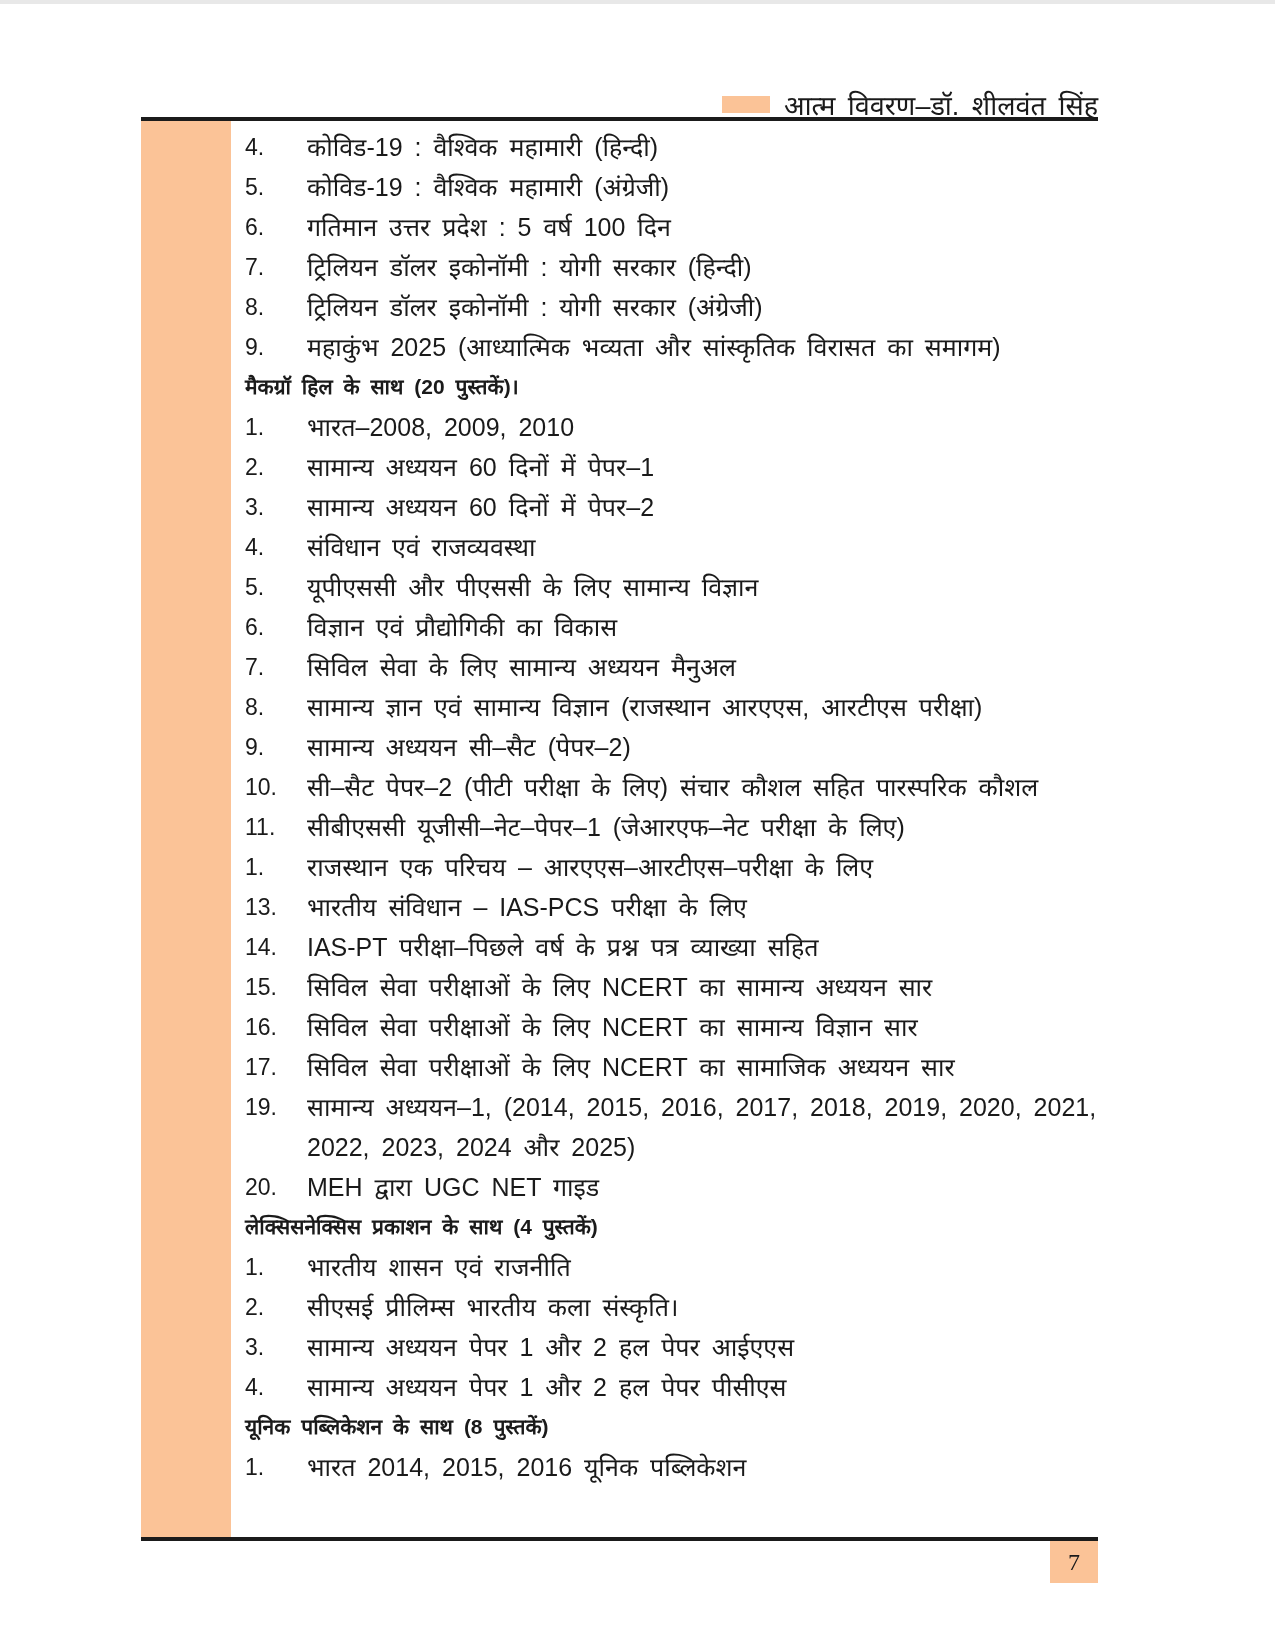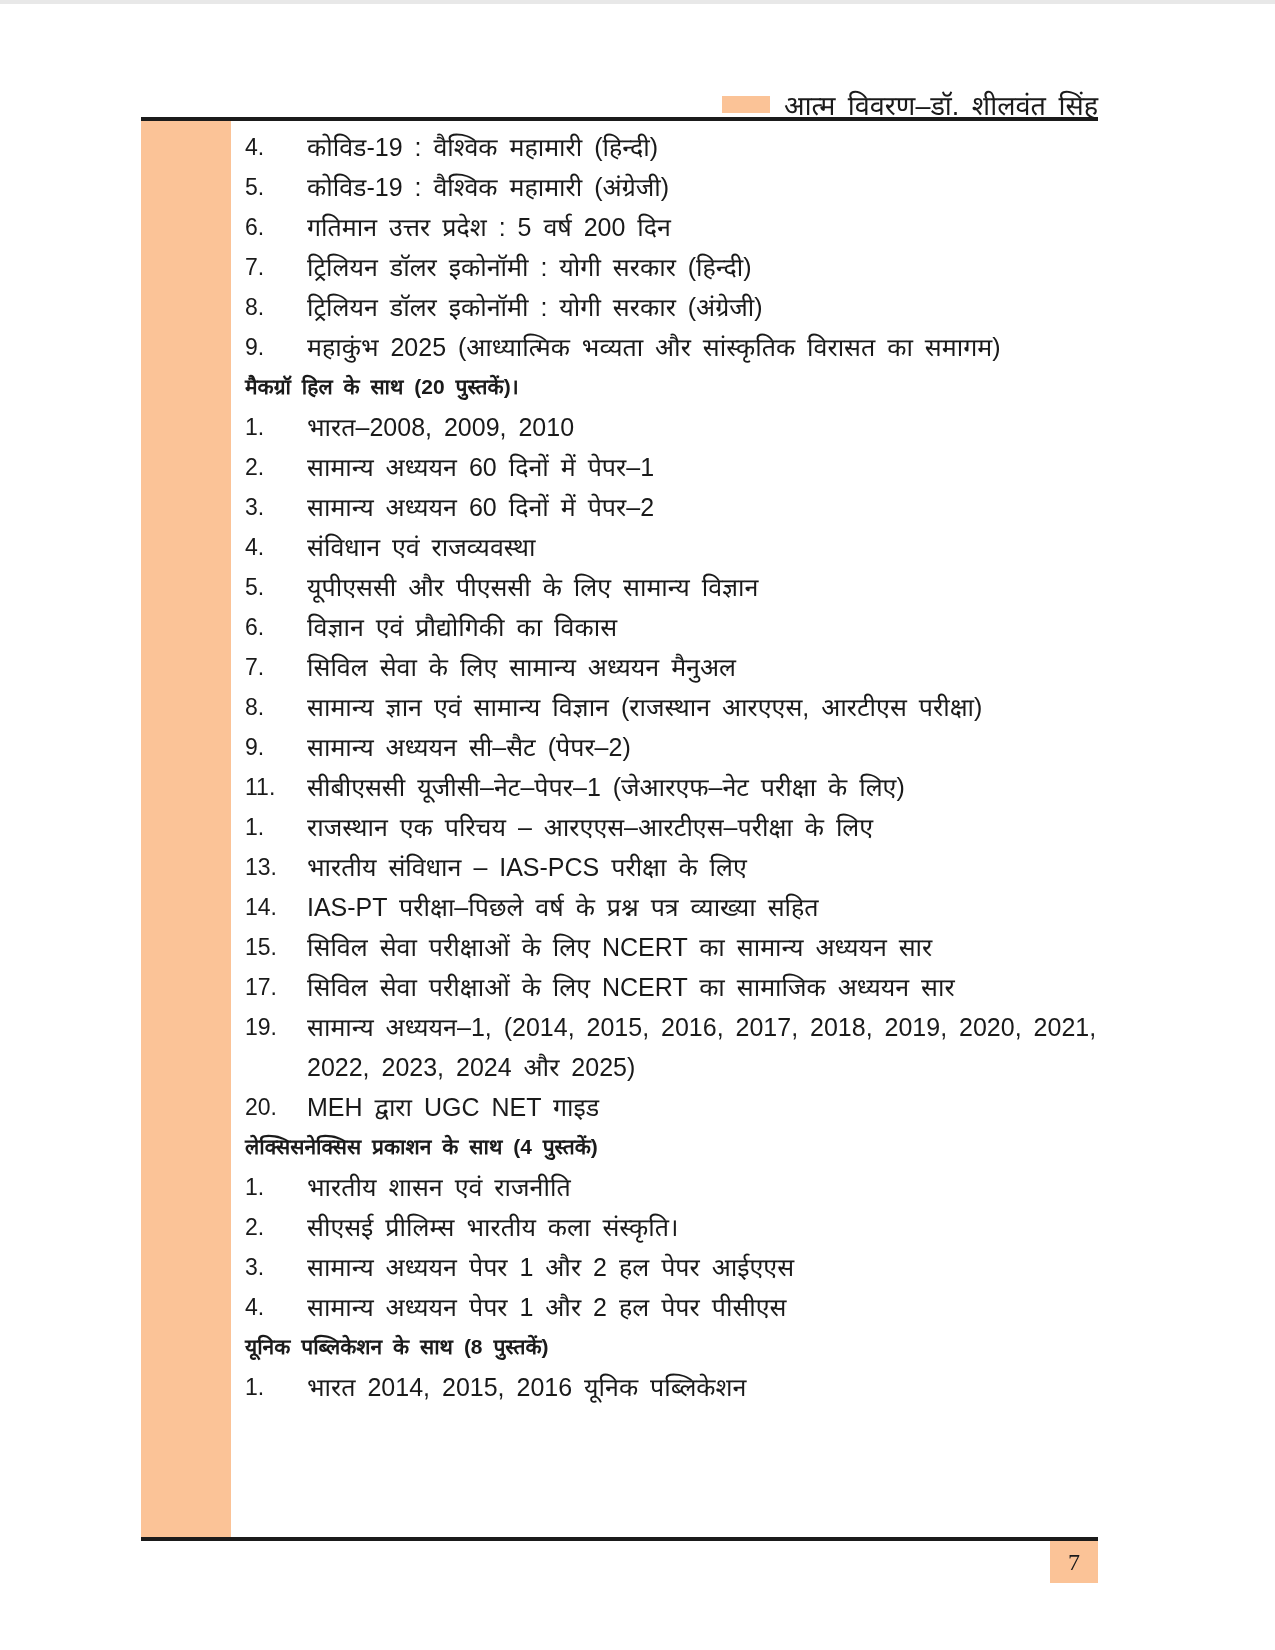--- a/index.html
+++ b/index.html
@@ -96,21 +96,21 @@
       <div class="item">
         <span class="num">4.</span>
         <span class="text">कोविड-19 : वैश्विक महामारी (हिन्दी)</span>
       </div>
       <div class="item">
         <span class="num">5.</span>
         <span class="text">कोविड-19 : वैश्विक महामारी (अंग्रेजी)</span>
       </div>
       <div class="item">
         <span class="num">6.</span>
-        <span class="text">गतिमान उत्तर प्रदेश : 5 वर्ष 200 दिन</span>
+        <span class="text">गतिमान उत्तर प्रदेश : 5 वर्ष 100 दिन</span>
       </div>
       <div class="item">
         <span class="num">7.</span>
         <span class="text">ट्रिलियन डॉलर इकोनॉमी : योगी सरकार (हिन्दी)</span>
       </div>
       <div class="item">
         <span class="num">8.</span>
         <span class="text">ट्रिलियन डॉलर इकोनॉमी : योगी सरकार (अंग्रेजी)</span>
       </div>
       <div class="item">
@@ -148,38 +148,46 @@
       </div>
       <div class="item">
         <span class="num">8.</span>
         <span class="text">सामान्य ज्ञान एवं सामान्य विज्ञान (राजस्थान आरएएस, आरटीएस परीक्षा)</span>
       </div>
       <div class="item">
         <span class="num">9.</span>
         <span class="text">सामान्य अध्ययन सी–सैट (पेपर–2)</span>
       </div>
       <div class="item">
+        <span class="num">10.</span>
+        <span class="text">सी–सैट पेपर–2 (पीटी परीक्षा के लिए) संचार कौशल सहित पारस्परिक कौशल</span>
+      </div>
+      <div class="item">
         <span class="num">11.</span>
         <span class="text">सीबीएससी यूजीसी–नेट–पेपर–1 (जेआरएफ–नेट परीक्षा के लिए)</span>
       </div>
       <div class="item">
         <span class="num">1.</span>
         <span class="text">राजस्थान एक परिचय – आरएएस–आरटीएस–परीक्षा के लिए</span>
       </div>
       <div class="item">
         <span class="num">13.</span>
         <span class="text">भारतीय संविधान – IAS-PCS परीक्षा के लिए</span>
       </div>
       <div class="item">
         <span class="num">14.</span>
         <span class="text">IAS-PT परीक्षा–पिछले वर्ष के प्रश्न पत्र व्याख्या सहित</span>
       </div>
       <div class="item">
         <span class="num">15.</span>
         <span class="text">सिविल सेवा परीक्षाओं के लिए NCERT का सामान्य अध्ययन सार</span>
+      </div>
+      <div class="item">
+        <span class="num">16.</span>
+        <span class="text">सिविल सेवा परीक्षाओं के लिए NCERT का सामान्य विज्ञान सार</span>
       </div>
       <div class="item">
         <span class="num">17.</span>
         <span class="text">सिविल सेवा परीक्षाओं के लिए NCERT का सामाजिक अध्ययन सार</span>
       </div>
       <div class="item">
         <span class="num">19.</span>
         <span class="text">सामान्य अध्ययन–1, (2014, 2015, 2016, 2017, 2018, 2019, 2020, 2021, 2022, 2023, 2024 और 2025)</span>
       </div>
       <div class="item">

